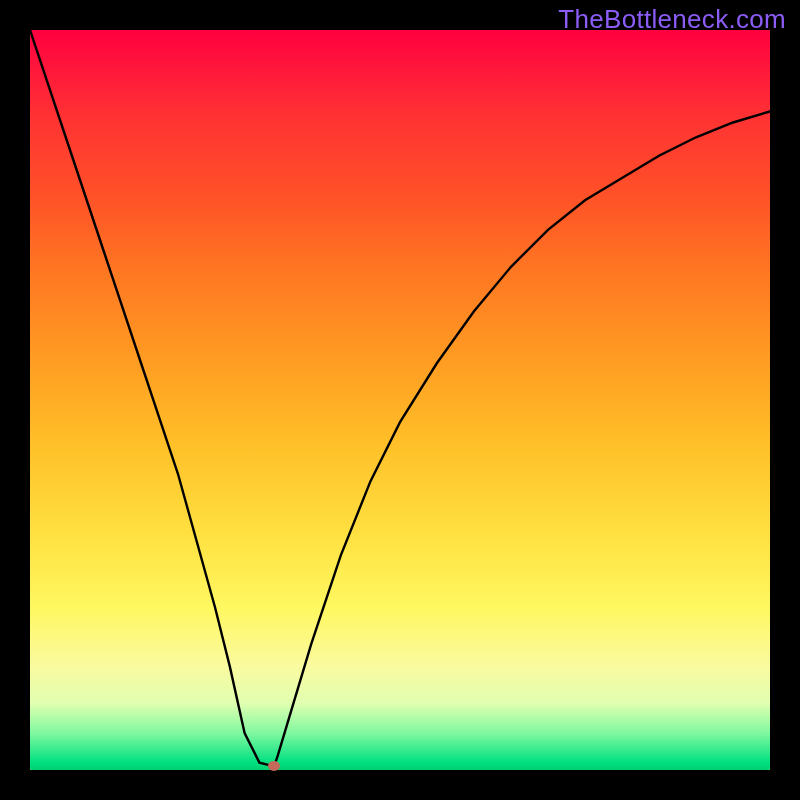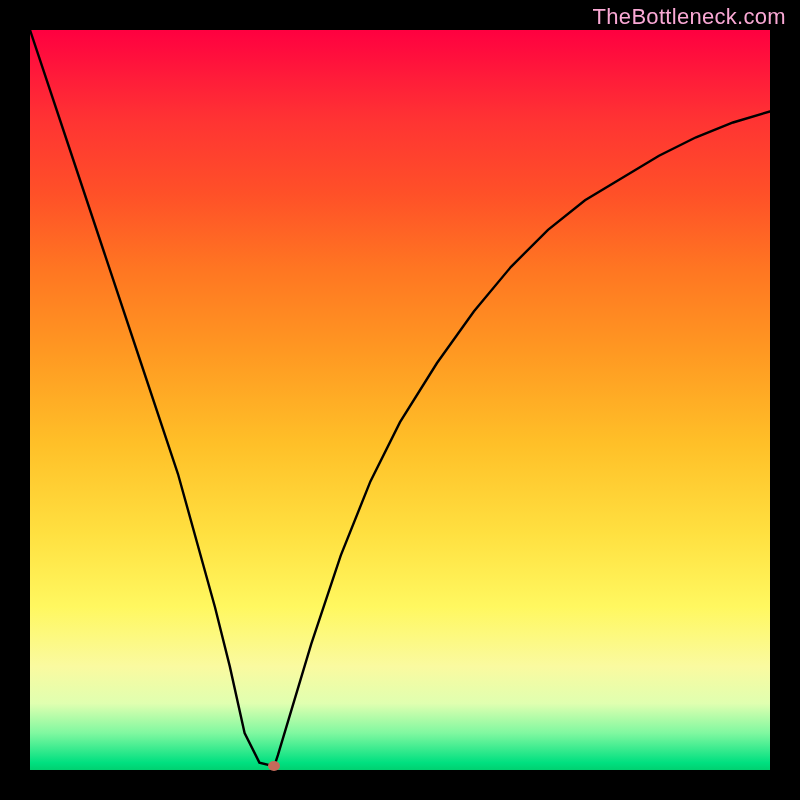--- a/index.html
+++ b/index.html
@@ -46,23 +46,23 @@
     top: 726px;
     width: 12px;
     height: 10px;
     border-radius: 50%;
     background: #c56a5a;
   }
   .watermark {
     position: absolute;
     top: 4px;
     right: 14px;
-    color: #f9a8d4;
+    color: #8b5cf6;
     font-family: Arial, Helvetica, sans-serif;
-    font-size: 22px;
+    font-size: 26px;
     letter-spacing: 0.3px;
   }
 </style>
 </head>
 <body>
 
 <div class="frame">
   <div class="watermark">TheBottleneck.com</div>
   <div class="plot-area">
     <svg class="curve" viewBox="0 0 740 740" preserveAspectRatio="none">

